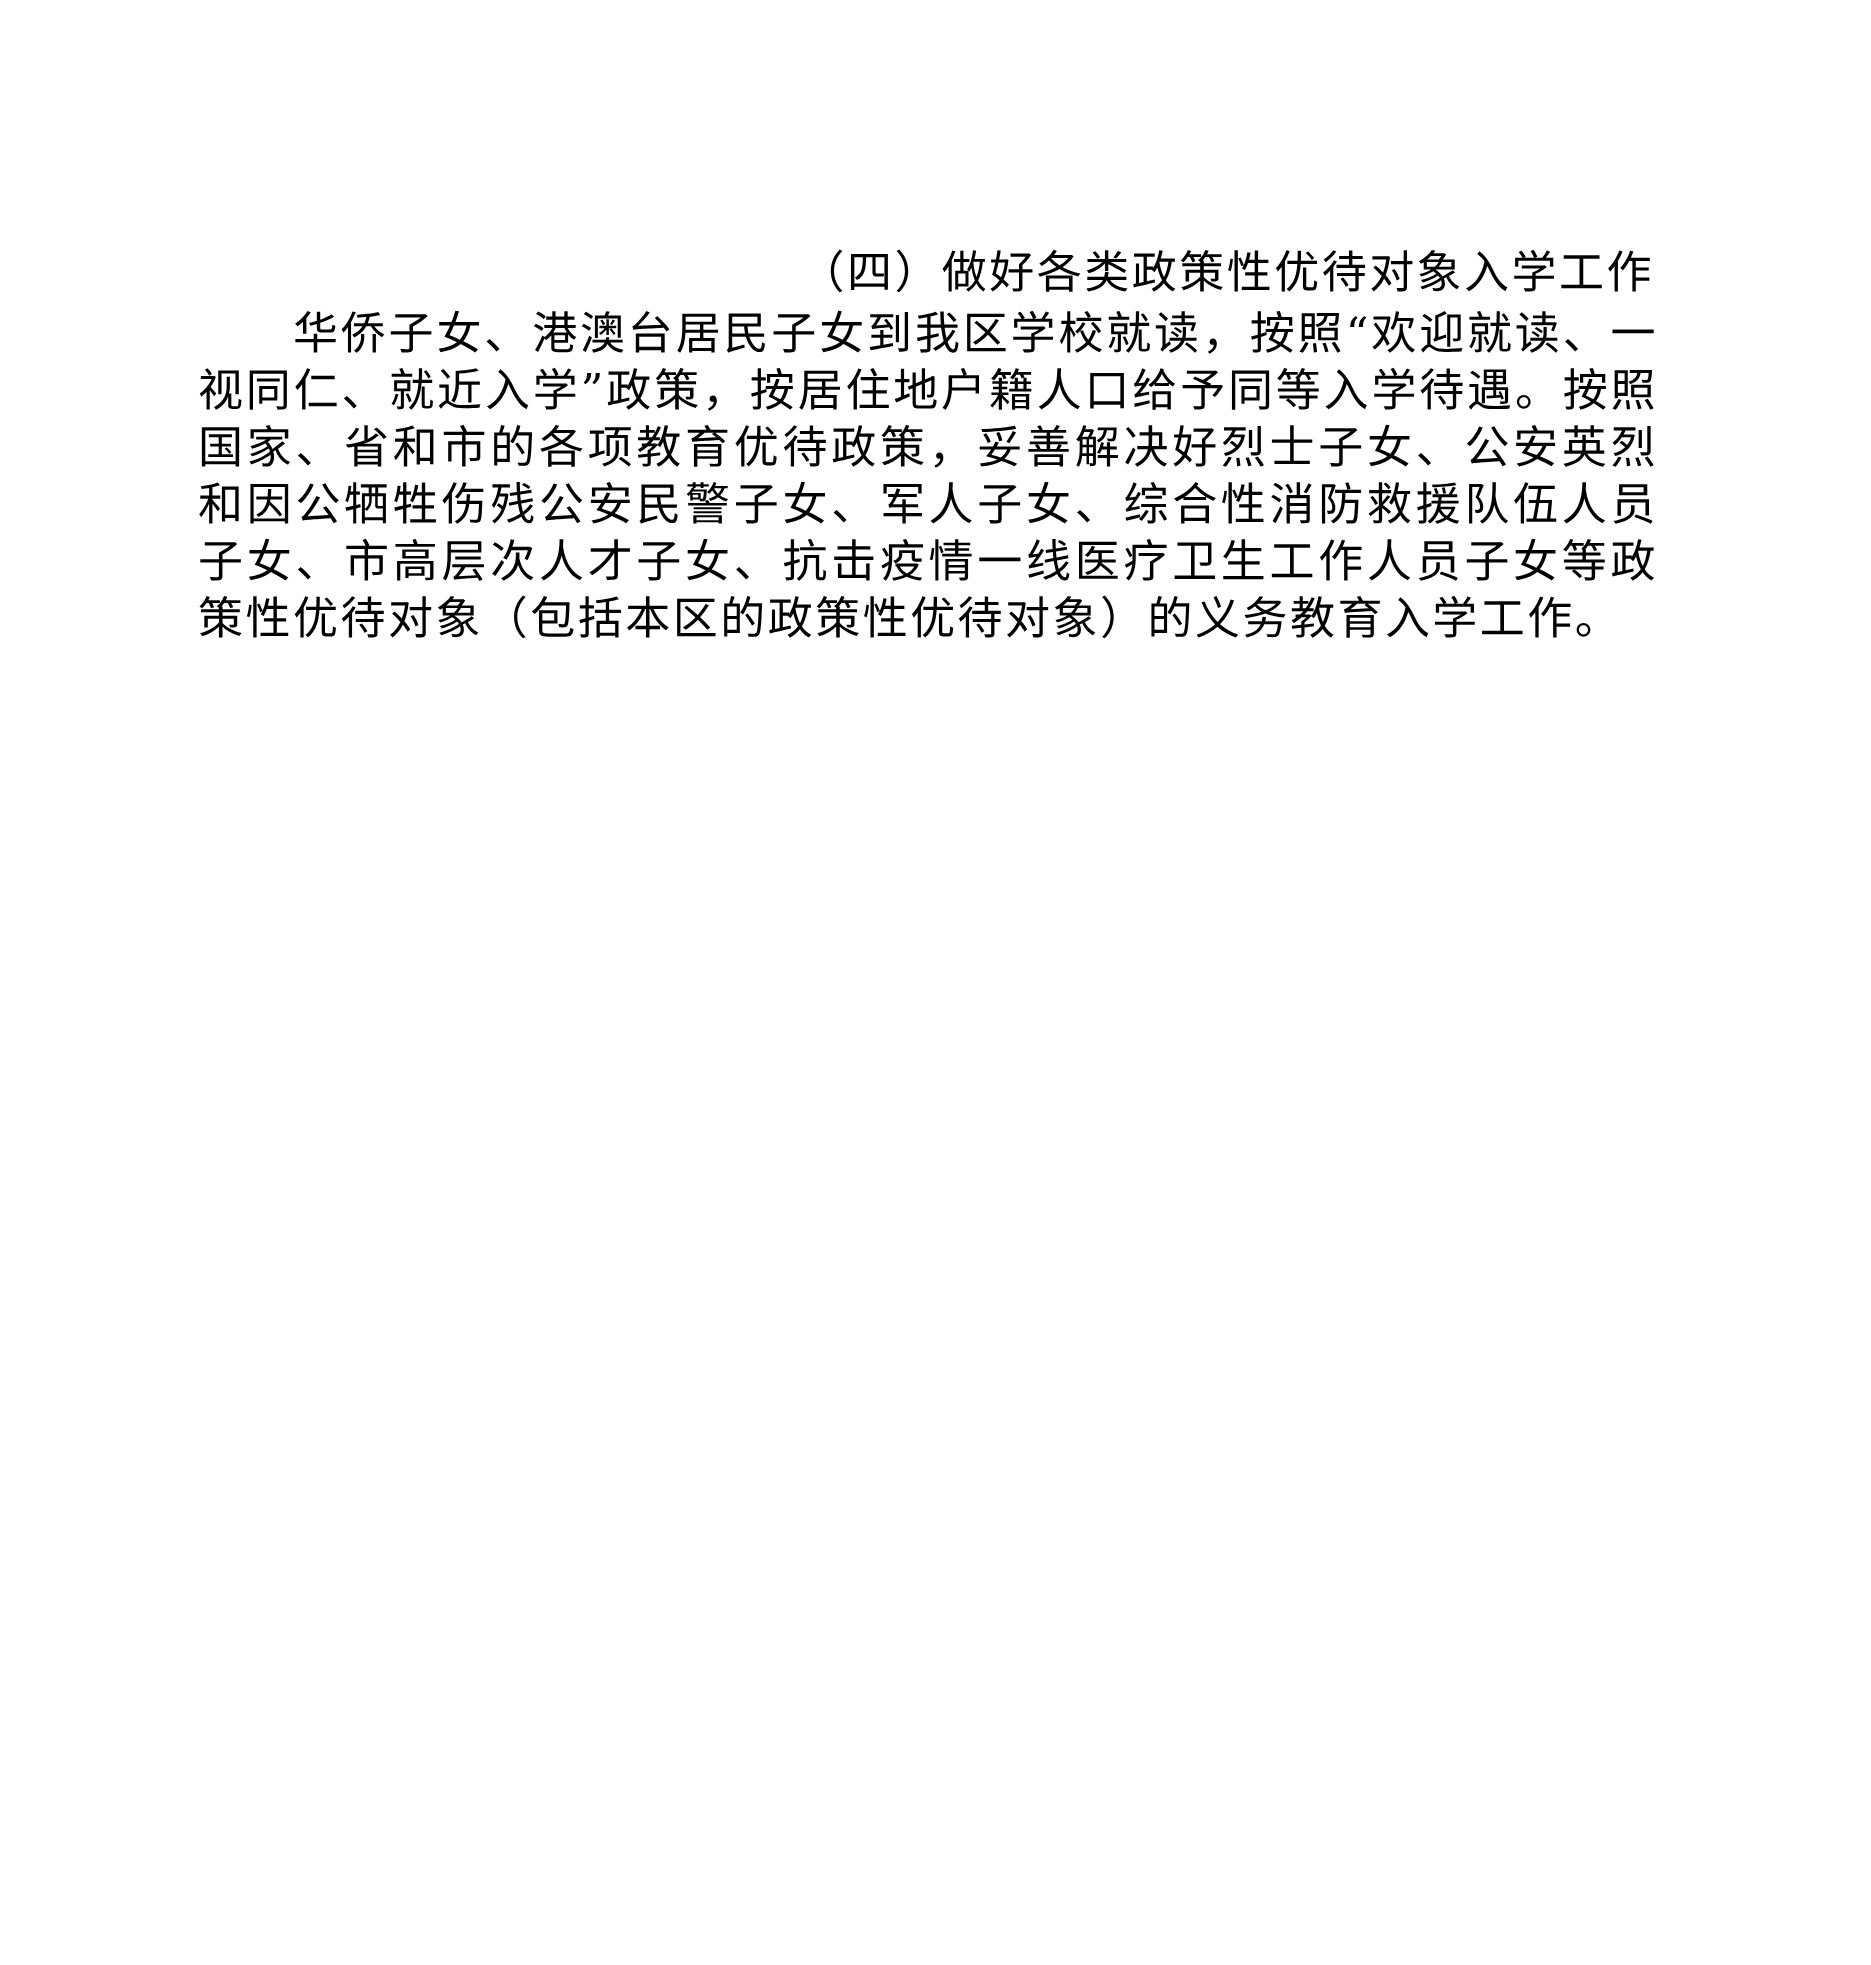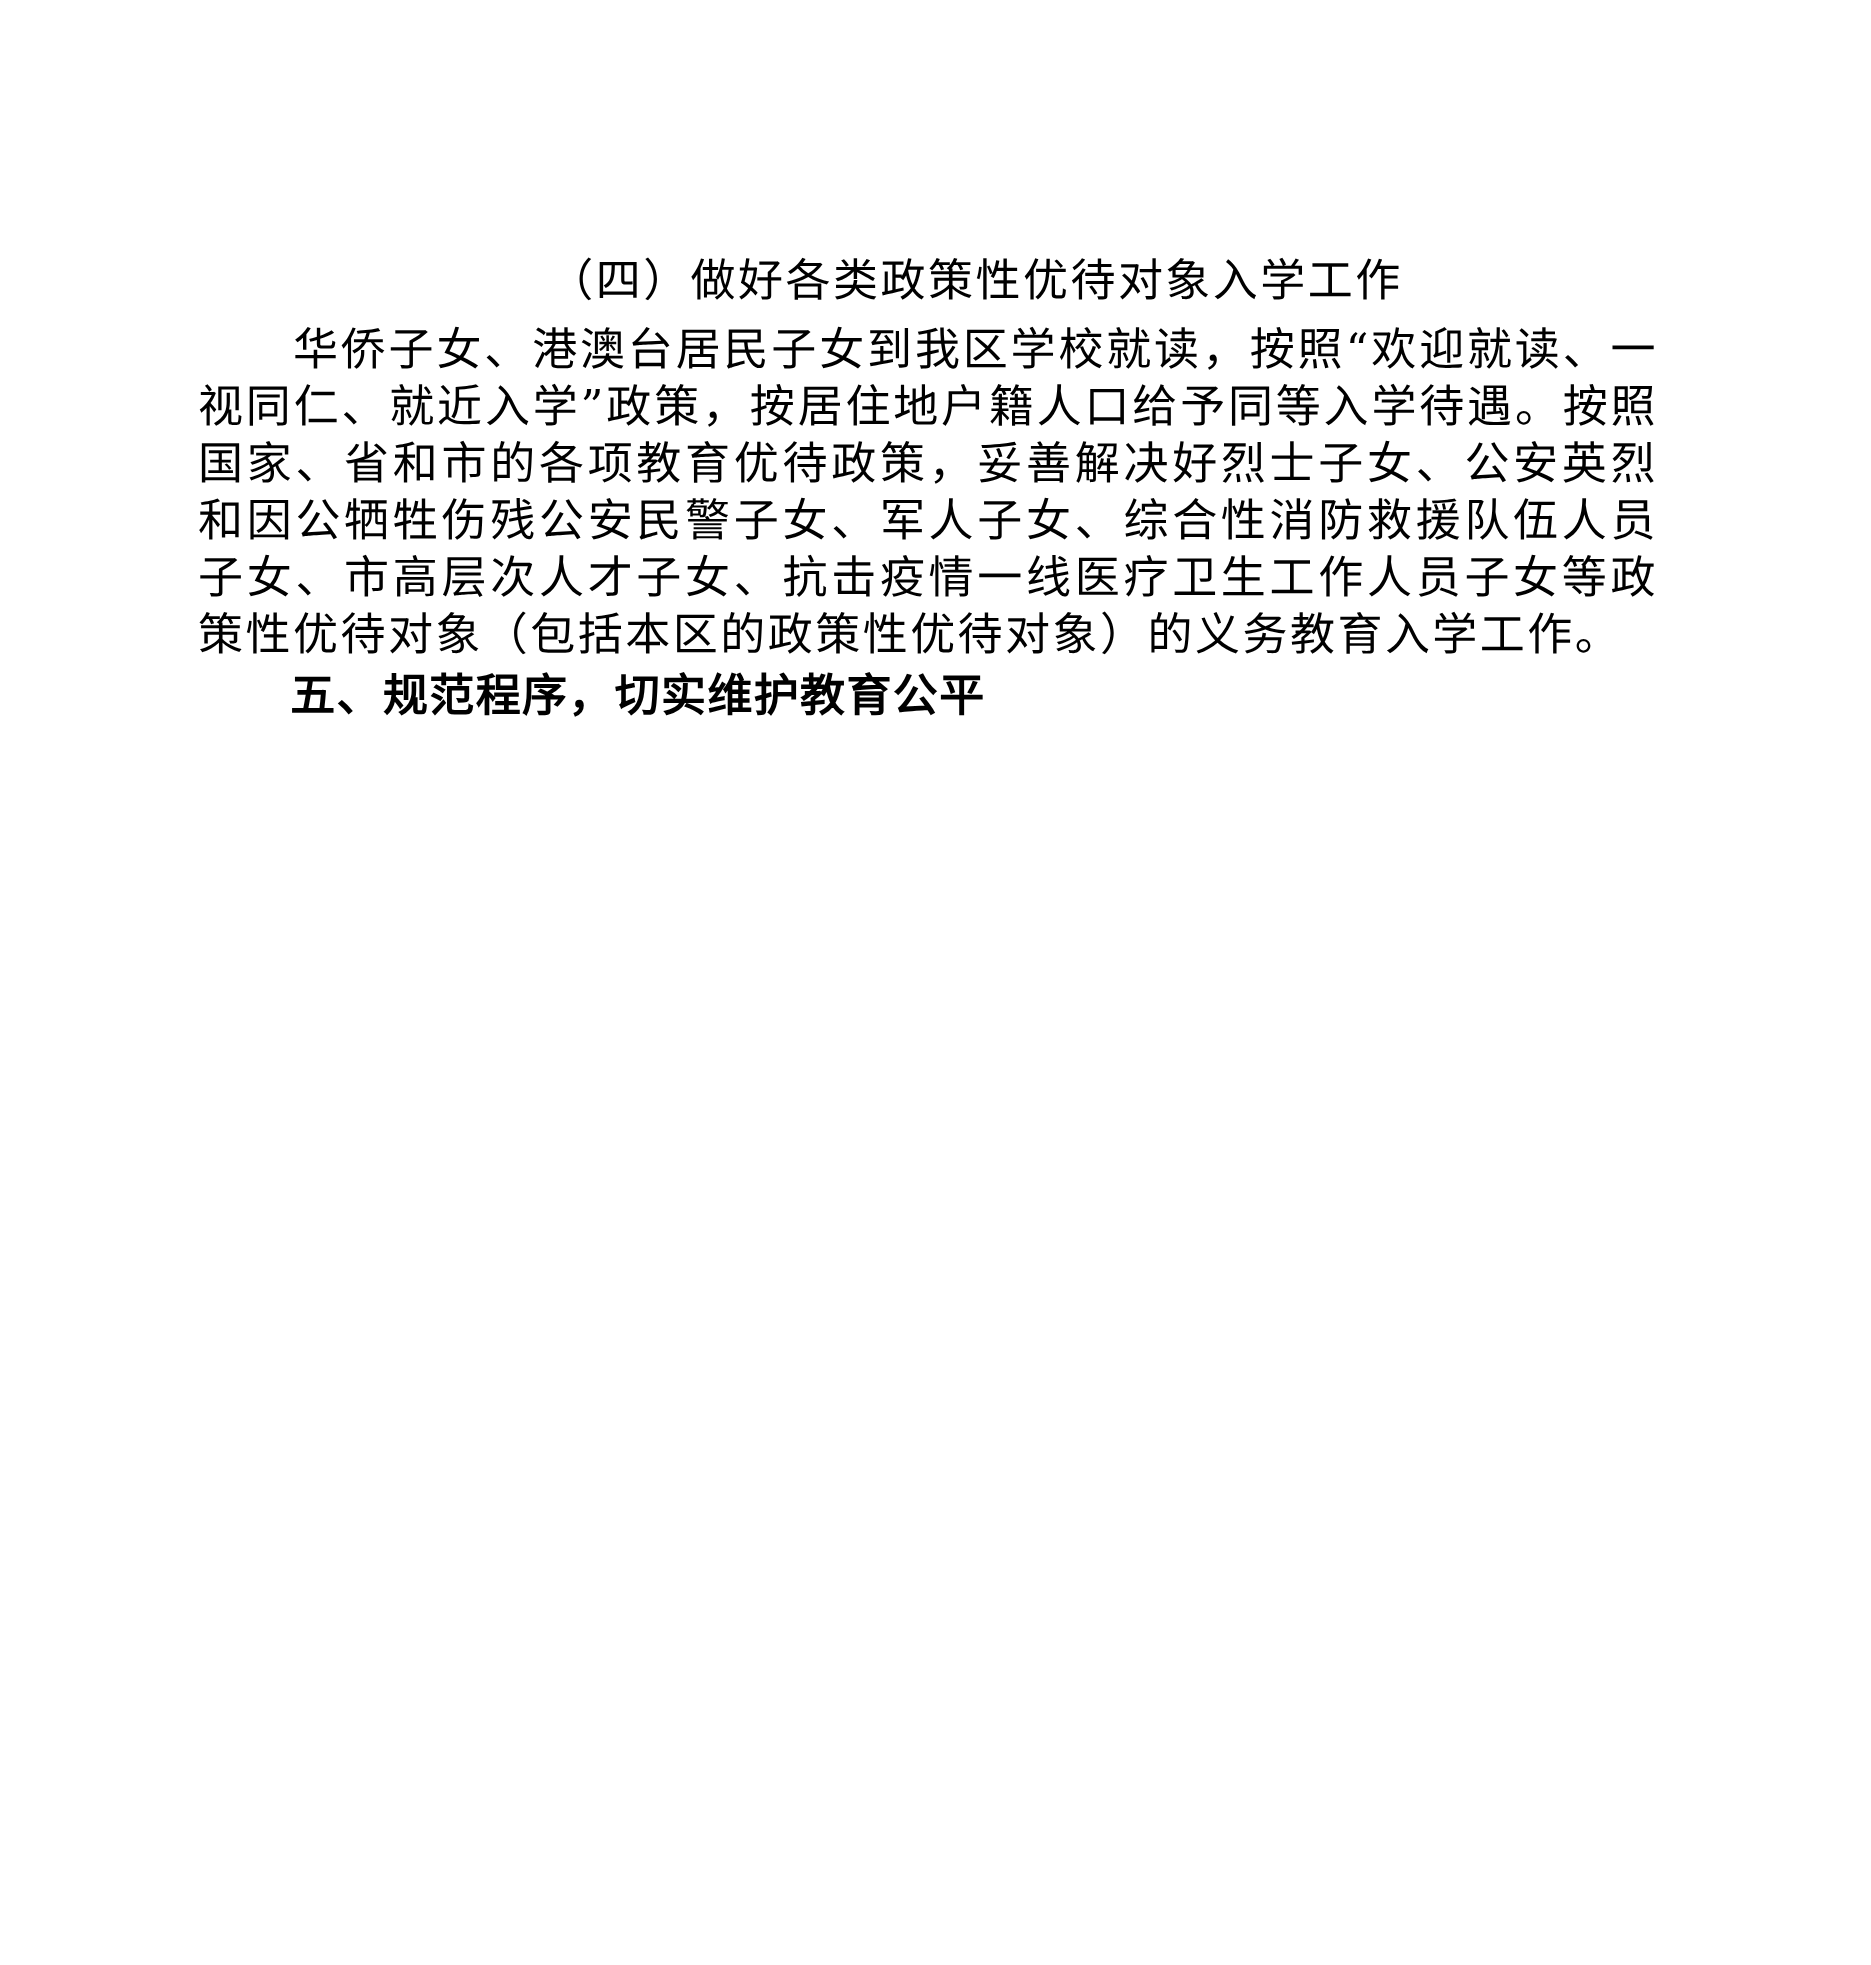--- a/index.html
+++ b/index.html
@@ -41,26 +41,26 @@
     word-break: break-all;
     font-weight: 400;
   }
 
   .para.indent {
     text-indent: 2.11em;
   }
 
   
   .subheading {
-    margin: 12px;
+    margin: 4px;
     font-size: 45px;
     line-height: 57px;
     letter-spacing: 0.055em;
     text-indent: 2.11em;
-    text-align: center;
+    text-align: right;
     font-weight: 400;
   }
 
   
   .heading-major {
     margin: 0;
     font-size: 45px;
     line-height: 57px;
     letter-spacing: 0.03em;
     text-indent: 2.05em;
@@ -81,19 +81,18 @@
 
 
     <div class="gap-sm"></div>
 
     <p class="subheading">（四）做好各类政策性优待对象入学工作</p>
 
     <p class="para indent">华侨子女、港澳台居民子女到我区学校就读，按照“欢迎就读、一视同仁、就近入学”政策，按居住地户籍人口给予同等入学待遇。按照国家、省和市的各项教育优待政策，妥善解决好烈士子女、公安英烈和因公牺牲伤残公安民警子女、军人子女、综合性消防救援队伍人员子女、市高层次人才子女、抗击疫情一线医疗卫生工作人员子女等政策性优待对象（包括本区的政策性优待对象）的义务教育入学工作。</p>
 
     <div class="gap-sm"></div>
 
-    <p class="heading-major">五、规范程序，切实维护教育公平</p>
 
 
   </div>
 
 </div>
 
 
 </body></html>

